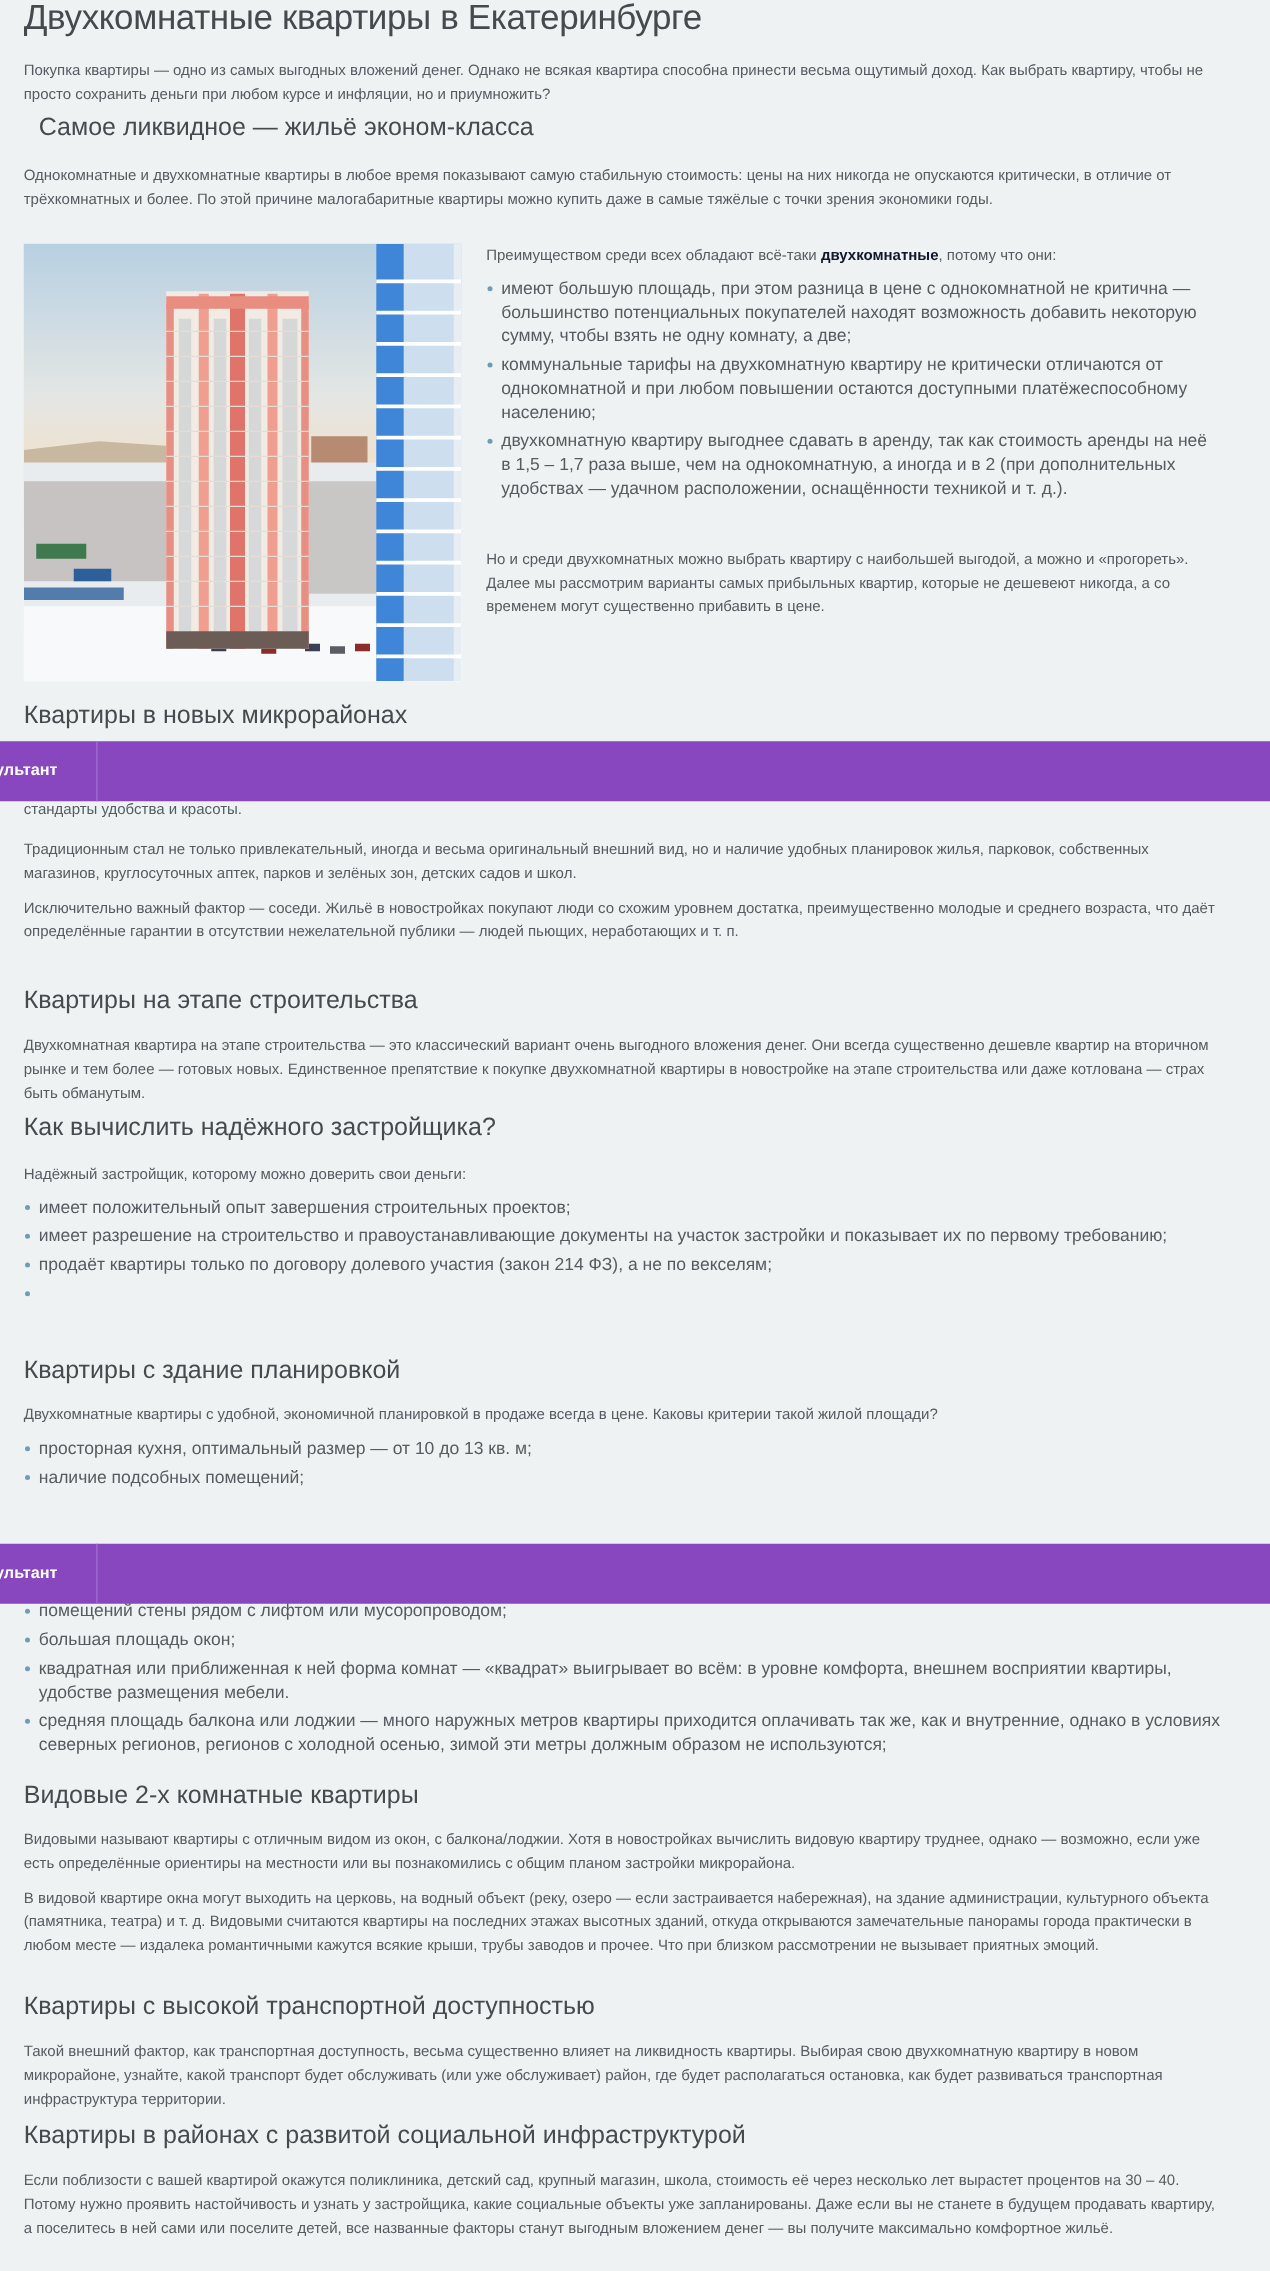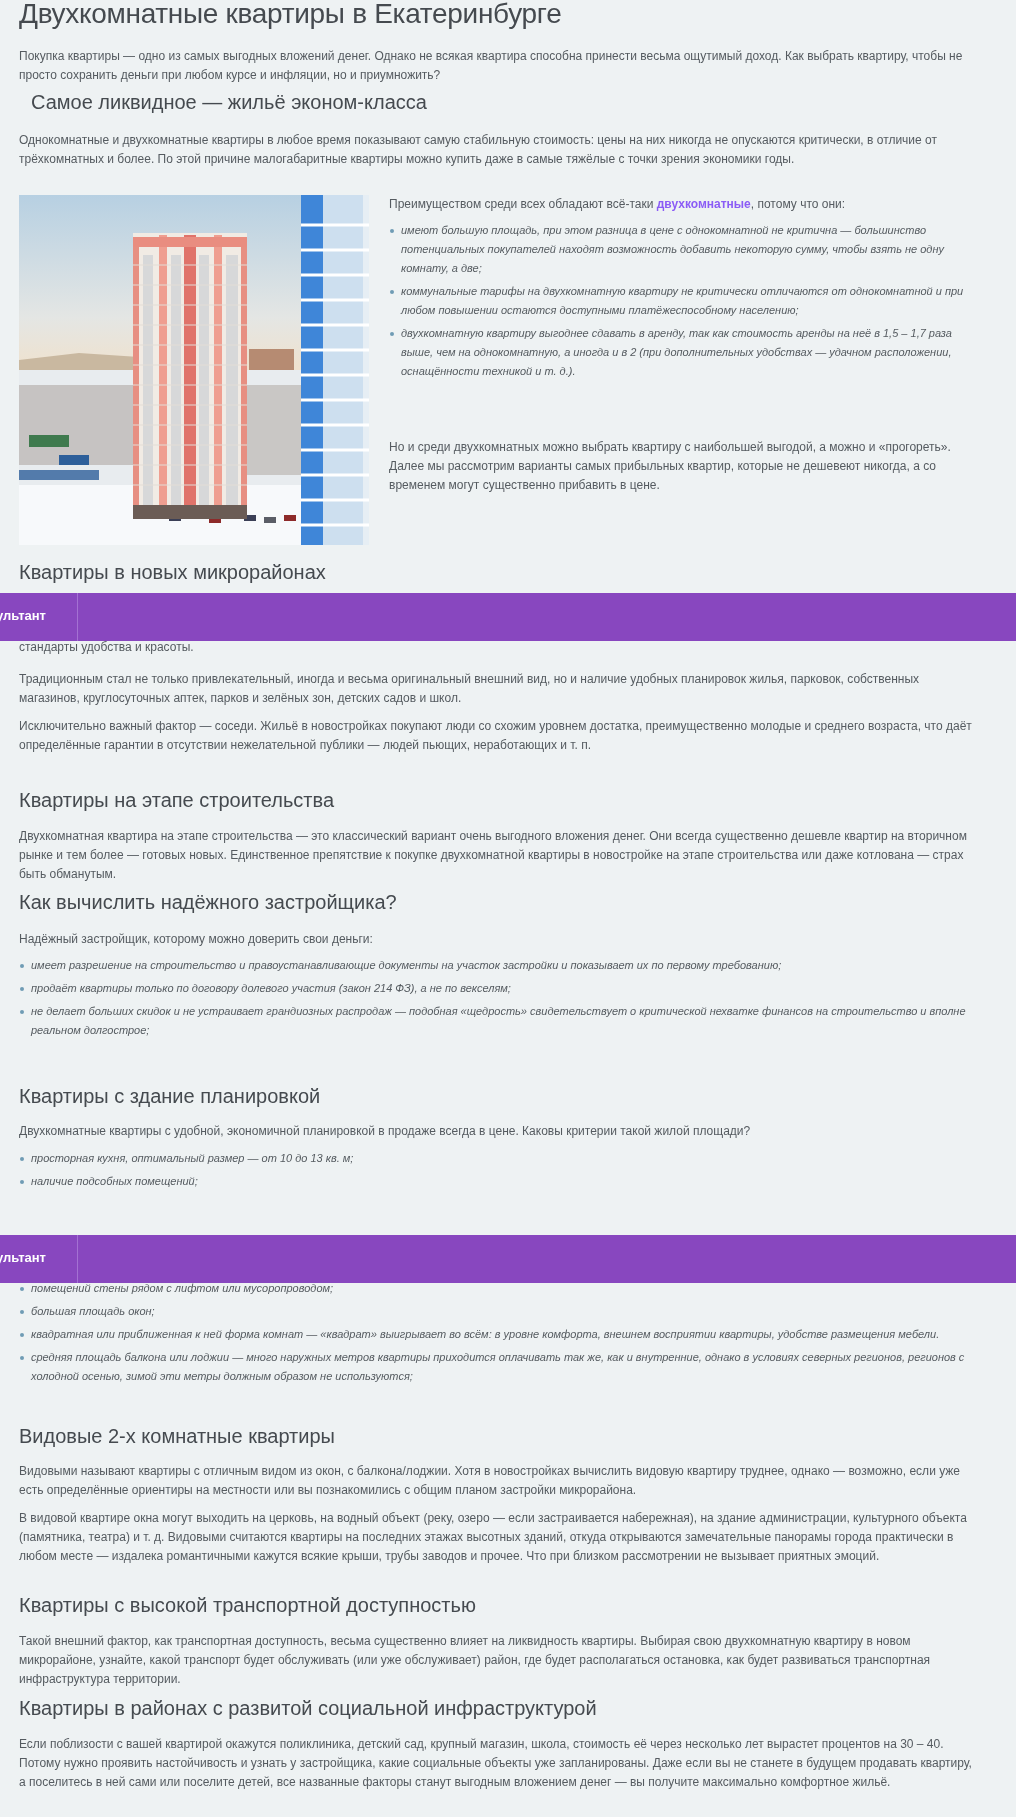--- a/index.html
+++ b/index.html
@@ -22,22 +22,22 @@
     font-size: 20px; font-weight: normal; color: #454a4f;
   }
   p, .txt {
     margin: 0; position: absolute; left: 0; width: 960px;
     font-size: 12px; line-height: 19px; color: #555b60;
   }
   ul.bul {
     margin: 0; padding: 0; list-style: none; position: absolute; left: 0; width: 960px;
   }
   ul.bul li {
-    position: relative; padding-left: 12px; font-size: 11px; line-height: 19px;
-    margin-bottom: 4px; color: #555b60; font-style: italic;
+    position: relative; padding-left: 12px; font-size: 14px; line-height: 19px;
+    margin-bottom: 4px; color: #555b60;
   }
   ul.bul li .dot {
     position: absolute; left: 1px; top: 8px; width: 4px; height: 4px;
     border-radius: 50%; background: #6f9cb5;
   }
   .photo {
     position: absolute; left: 0; top: 195px; width: 350px; height: 350px;
     overflow: hidden; background: linear-gradient(#b9d3e4 0%, #dfe7ec 30%, #f3e1c8 55%, #f2efe8 62%, #ffffff 100%);
   }
   .right-col { position: absolute; left: 370px; top: 195px; width: 580px; }
@@ -45,21 +45,21 @@
   .banner {
     position: absolute; left: 0; width: 1016px; height: 48px; background: #8847bf;
   }
   .banner .label {
     position: absolute; left: -4px; top: 15px; font-size: 13px; font-weight: bold;
     color: #ffffff; letter-spacing: 0;
   }
   .banner .sep {
     position: absolute; left: 77px; top: 0; width: 1px; height: 48px; background: #a471d3;
   }
-  b { color: #8b5cf6; }
+  b { color: #0f172a; }
 </style>
 </head>
 <body>
 
 <div class="page">
 
   <h1>Двухкомнатные квартиры в Екатеринбурге</h1>
 
   <p style="top:47px;">Покупка квартиры — одно из самых выгодных вложений денег. Однако не всякая квартира способна принести весьма ощутимый доход. Как выбрать квартиру, чтобы не просто сохранить деньги при любом курсе и инфляции, но и приумножить?</p>
 
@@ -165,23 +165,24 @@
   <p style="top:638px;">стандарты удобства и красоты.</p>
   <p style="top:670px;">Традиционным стал не только привлекательный, иногда и весьма оригинальный внешний вид, но и наличие удобных планировок жилья, парковок, собственных магазинов, круглосуточных аптек, парков и зелёных зон, детских садов и школ.</p>
   <p style="top:717px;">Исключительно важный фактор — соседи. Жильё в новостройках покупают люди со схожим уровнем достатка, преимущественно молодые и среднего возраста, что даёт определённые гарантии в отсутствии нежелательной публики — людей пьющих, неработающих и т. п.</p>
 
   <h2 style="top:789px;">Квартиры на этапе строительства</h2>
   <p style="top:827px;">Двухкомнатная квартира на этапе строительства — это классический вариант очень выгодного вложения денег. Они всегда существенно дешевле квартир на вторичном рынке и тем более — готовых новых. Единственное препятствие к покупке двухкомнатной квартиры в новостройке на этапе строительства или даже котлована — страх быть обманутым.</p>
 
   <h2 style="top:891px;">Как вычислить надёжного застройщика?</h2>
   <p style="top:930px;">Надёжный застройщик, которому можно доверить свои деньги:</p>
   <ul class="bul" style="top:956px;">
+    <li><span class="dot"></span><span>имеет положительный опыт завершения строительных проектов;</span></li>
     <li><span class="dot"></span><span>имеет разрешение на строительство и правоустанавливающие документы на участок застройки и показывает их по первому требованию;</span></li>
     <li><span class="dot"></span><span>продаёт квартиры только по договору долевого участия (закон 214 ФЗ), а не по векселям;</span></li>
-    <li><span class="dot"></span><span>не делает больших скидок и не устраивает грандиозных распродаж — подобная «щедрость» свидетельствует о критической нехватке финансов на строительство и вполне реальном долгострое;</span></li>
+    <li><span class="dot"></span></li>
   </ul>
 
   <h2 style="top:1085px;">Квартиры с здание планировкой</h2>
   <p style="top:1122px;">Двухкомнатные квартиры с удобной, экономичной планировкой в продаже всегда в цене. Каковы критерии такой жилой площади?</p>
   <ul class="bul" style="top:1149px;">
     <li><span class="dot"></span><span>просторная кухня, оптимальный размер — от 10 до 13 кв. м;</span></li>
     <li><span class="dot"></span><span>наличие подсобных помещений;</span></li>
   </ul>
   <ul class="bul" style="top:1279px;">
     <li><span class="dot"></span><span>помещений стены рядом с лифтом или мусоропроводом;</span></li>

